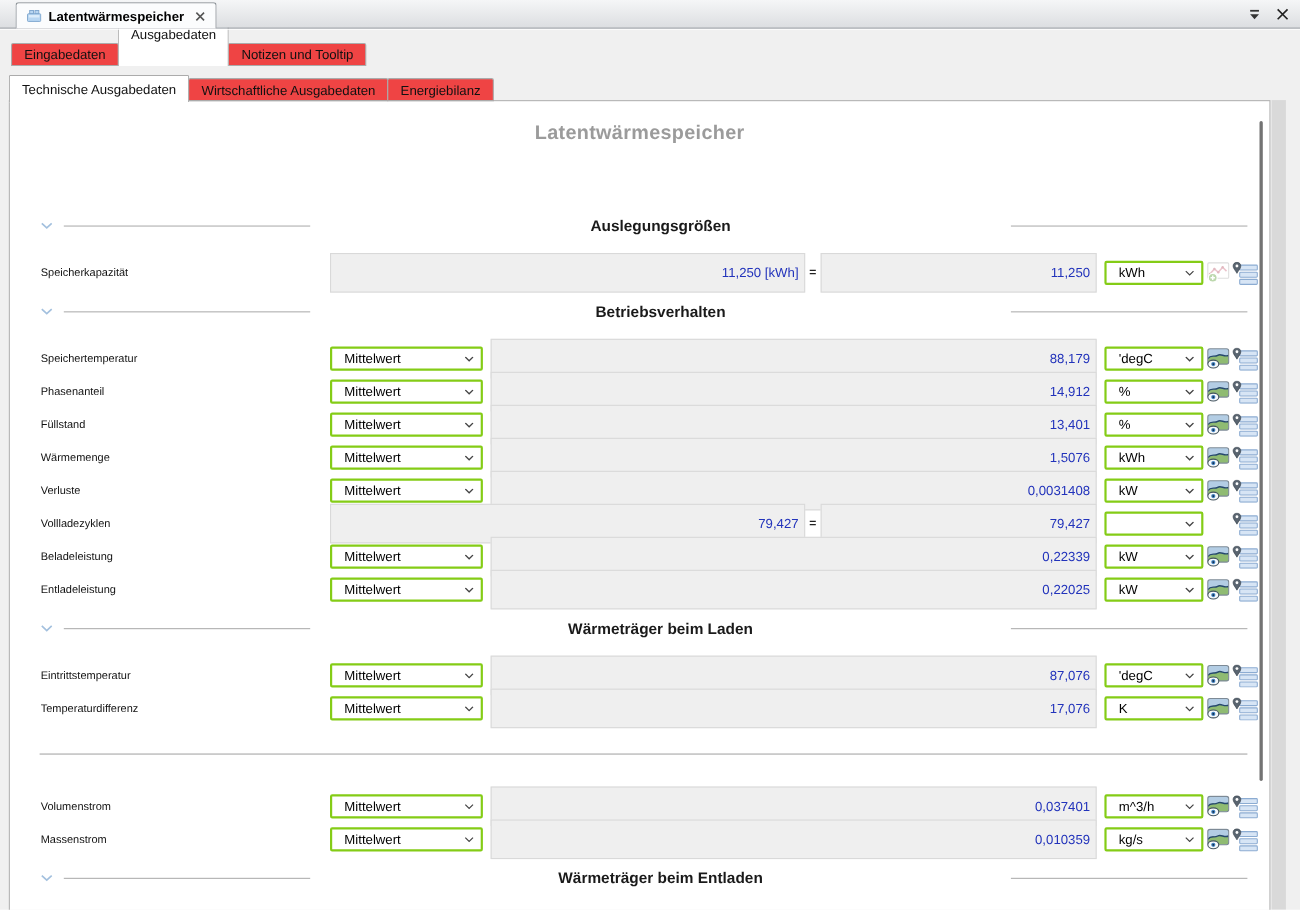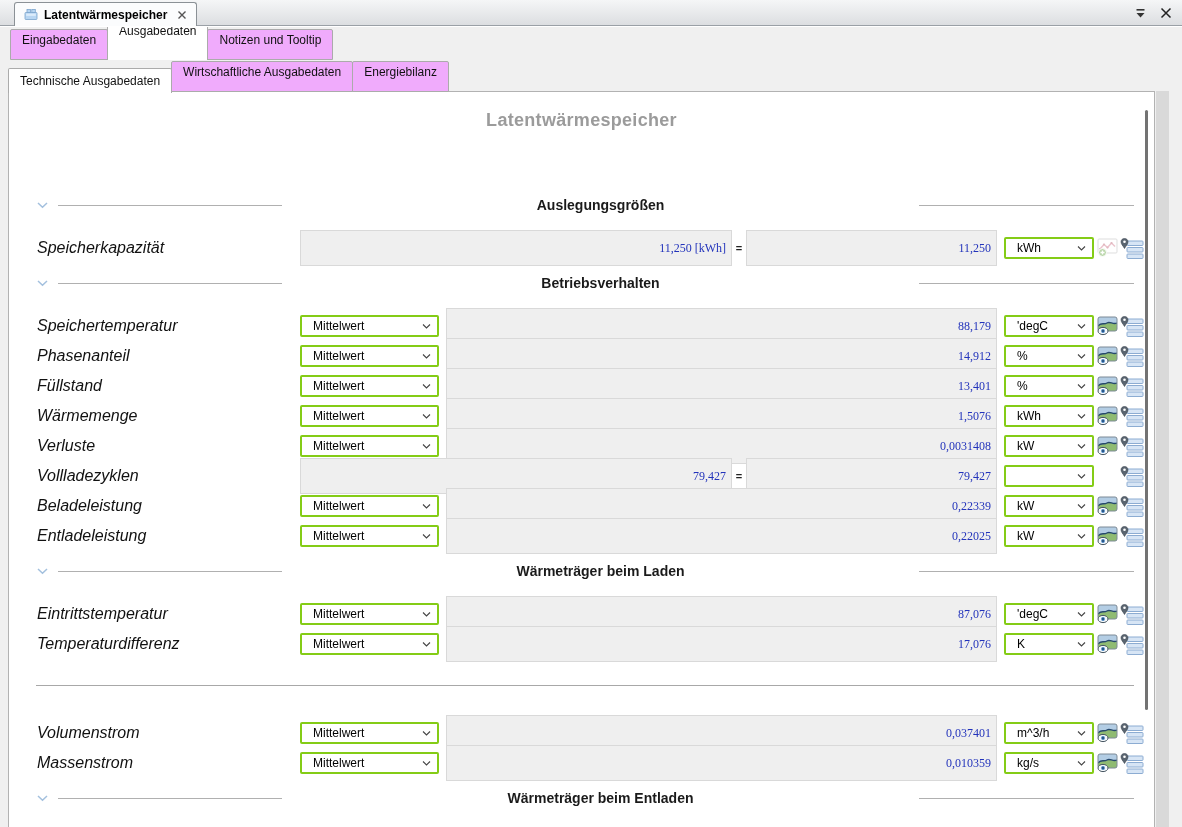--- a/index.html
+++ b/index.html
@@ -28,22 +28,22 @@
   }
   .doc-tab-label{ font-size:12px; font-weight:bold; color:#000; white-space:nowrap; }
   .doc-tab-close{ display:inline-flex; margin-left:4px; cursor:pointer; }
   .bar-controls{ position:absolute; right:10px; top:7px; display:flex; gap:13px; align-items:center; }
   .bar-controls span{ display:inline-flex; cursor:pointer; }
 
   
   .tabs-row{ position:absolute; left:10px; top:36px; height:24px; display:flex; align-items:flex-end; z-index:4; }
   .subtabs-row{ position:absolute; left:8px; top:66px; height:26px; display:flex; align-items:flex-end; z-index:4;text-align:center; }
   .tab{
-    height:31px; line-height:20px; padding:0 11px;
-    font-size:12px; background:#f0abfc;
+    height:21px; line-height:20px; padding:0 11px;
+    font-size:12px; background:#ef4444;
     border:1px solid #ababab; border-radius:2px 2px 0 0;
     white-space:nowrap; cursor:pointer;
   }
   .tab + .tab{ margin-left:-1px; }
   .tabs-row .tab.active{ height:41px; line-height:23px; background:#ffffff; border-bottom:none; z-index:2; }
   .subtabs-row .tab.active{ height:25px; line-height:24px; background:#ffffff; border-bottom:none; margin-bottom:-1px; z-index:6; }
 
   
   .panel{
     position:absolute; left:8px; top:91px; width:1147px; height:745px;
@@ -61,32 +61,32 @@
     height:20px; margin:14px 0 22px 0; padding:0 20px 0 28px;
   }
   .section:first-child .section-header{ margin-top:64px; }
   .sh-left{ display:flex; align-items:center; gap:10px; }
   .sh-right{ display:flex; align-items:center; }
   .sh-line{ height:1px; background:#b0b0b0; flex:1; }
   .sh-title{ text-align:center; font-size:14px; font-weight:bold; color:#1a1a1a; }
   .collapse-btn{ display:inline-flex; cursor:pointer; }
 
   .row{ display:flex; align-items:center; height:22px; margin:0 0 8px 28px; }
-  .row-label{ width:255px; font-size:16px; color:#111; white-space:nowrap;font-style:italic; }
+  .row-label{ width:255px; font-size:10px; color:#111; white-space:nowrap; }
   .combo{
     height:22px; background:#ffffff; border:2px solid #84cc16; border-radius:2px;
     display:inline-flex; align-items:center; justify-content:space-between;
     padding:0 6px 0 11px; font-size:12px; color:#000; cursor:pointer; white-space:nowrap;
   }
   .agg-combo{ width:139px; margin-left:8px; }
   .unit-combo{ width:90px; margin-left:7px; }
   .combo-arrow{ display:inline-flex; margin-left:4px; }
   .field{
     height:22px; background:#efefef; border:1px solid #d9d9d9;
-    display:inline-flex; align-items:center; justify-content:flex-end; padding:17px 5px;font-family:Liberation Serif, serif;
+    display:inline-flex; align-items:center; justify-content:flex-end; padding:17px 5px;
   }
   .field-stat{ width:551px; margin-left:7px; }
   .field-a{ width:432px; margin-left:8px; }
   .field-b{ width:251px; }
   .eq{ width:14px; text-align:center; font-size:11px; font-weight:bold; color:#222; }
   .field-val{ color:var(--value-color,#2233bb); font-size:12px; white-space:nowrap; }
   .icons{ display:flex; align-items:center; margin-left:3px; gap:2px; }
   .icon-slot{ display:inline-flex; align-items:center; justify-content:center; cursor:pointer; }
   .icon-slot.spacer{ width:21px; cursor:default; }
   .row-divider{ height:1px; background:#a8a8a8; margin:30px 20px 36px 27px; }

